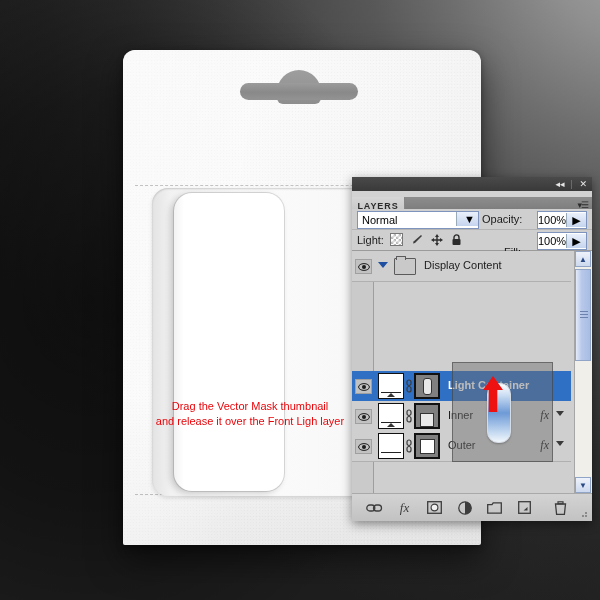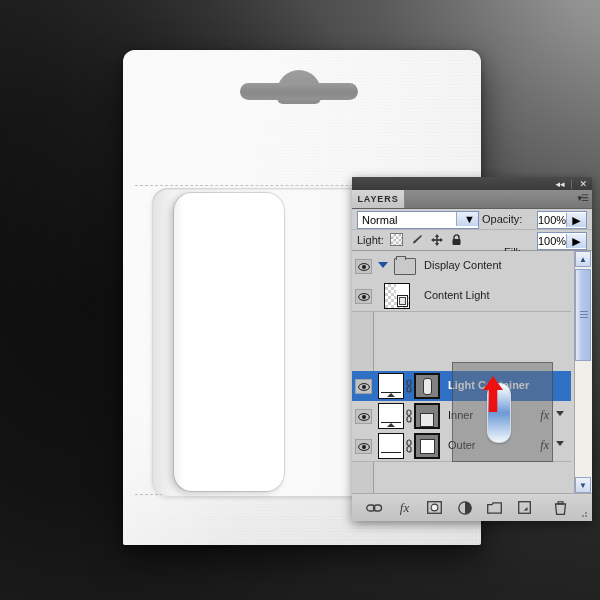--- a/index.html
+++ b/index.html
@@ -108,21 +108,21 @@
   }
   .ps-tb-btns{
     position:absolute;right:5px;top:1px;height:12px;
     display:flex;align-items:center;gap:7px;
   }
   .tb-ico{color:#e6e6e6;font-size:9px;line-height:9px;cursor:pointer;}
   .tb-sep{width:1px;height:9px;background:#6a6a6a;}
 
   
   .ps-tabs{
-    position:absolute;left:0;top:13px;width:240px;height:18px;
+    position:absolute;left:0;top:20px;width:240px;height:18px;
     background:linear-gradient(to bottom,#8d8d8d,#777777);
     border-bottom:1px solid #5f5f5f;
     text-align:right;
   }
   .ps-tab{
     position:absolute;left:0;top:0;width:52px;height:18px;
     background:linear-gradient(to bottom,#d6d6d6,#c4c4c4);
     border-right:1px solid #868686;
     display:flex;align-items:center;justify-content:center;
     font-size:9px;font-weight:bold;letter-spacing:.9px;color:#2b2b2b;
@@ -352,20 +352,24 @@
   </div>
   <div class="hang-round"></div>
   <div class="hang-bar"></div>
   <div class="fold"></div>
   <div class="fold2"></div>
   <div class="tray"></div>
   <div class="screen">
     <div class="screen-inner"></div>
   </div>
 
+  <div class="hint">
+    <div>Drag the Vector Mask thumbnail</div>
+    <div>and release it over the Front Ligh layer</div>
+  </div>
 
   <div class="ps-panel">
 
     <div class="ps-titlebar">
       <div class="ps-tb-btns">
         <span class="tb-ico">◂◂</span>
         <span class="tb-sep"></span>
         <span class="tb-ico">✕</span>
       </div>
     </div>
@@ -423,35 +427,20 @@
           <svg width="12" height="8" viewBox="0 0 12 8">
               <ellipse cx="6" cy="4" rx="5.4" ry="3.4" fill="none" stroke="#1d1d1d" stroke-width="1"></ellipse>
               <circle cx="6" cy="4" r="2" fill="#1d1d1d"></circle>
             </svg>
         </div>
         <div class="grp-arrow"></div>
         <div class="folder-ico"></div>
         <div class="layer-name" style="left:72px;">Display Content</div>
       </div>
 
-      <div class="layer-row" style="top:30px;">
-        <div class="eye">
-          <svg width="12" height="8" viewBox="0 0 12 8">
-              <ellipse cx="6" cy="4" rx="5.4" ry="3.4" fill="none" stroke="#1d1d1d" stroke-width="1"></ellipse>
-              <circle cx="6" cy="4" r="2" fill="#1d1d1d"></circle>
-            </svg>
-        </div>
-        <div class="thumb-group" style="left:32px;">
-          <div class="thumb checker">
-            <div class="notch"></div>
-            <div class="corner-doc"></div>
-          </div>
-        </div>
-        <div class="layer-name" style="left:72px;">Content Light</div>
-      </div>
 
 
 
       <div class="layer-row sel" style="top:120px;">
         <div class="eye">
           <svg width="12" height="8" viewBox="0 0 12 8">
               <ellipse cx="6" cy="4" rx="5.4" ry="3.4" fill="none" stroke="#1d1d1d" stroke-width="1"></ellipse>
               <circle cx="6" cy="4" r="2" fill="#1d1d1d"></circle>
             </svg>
         </div>

